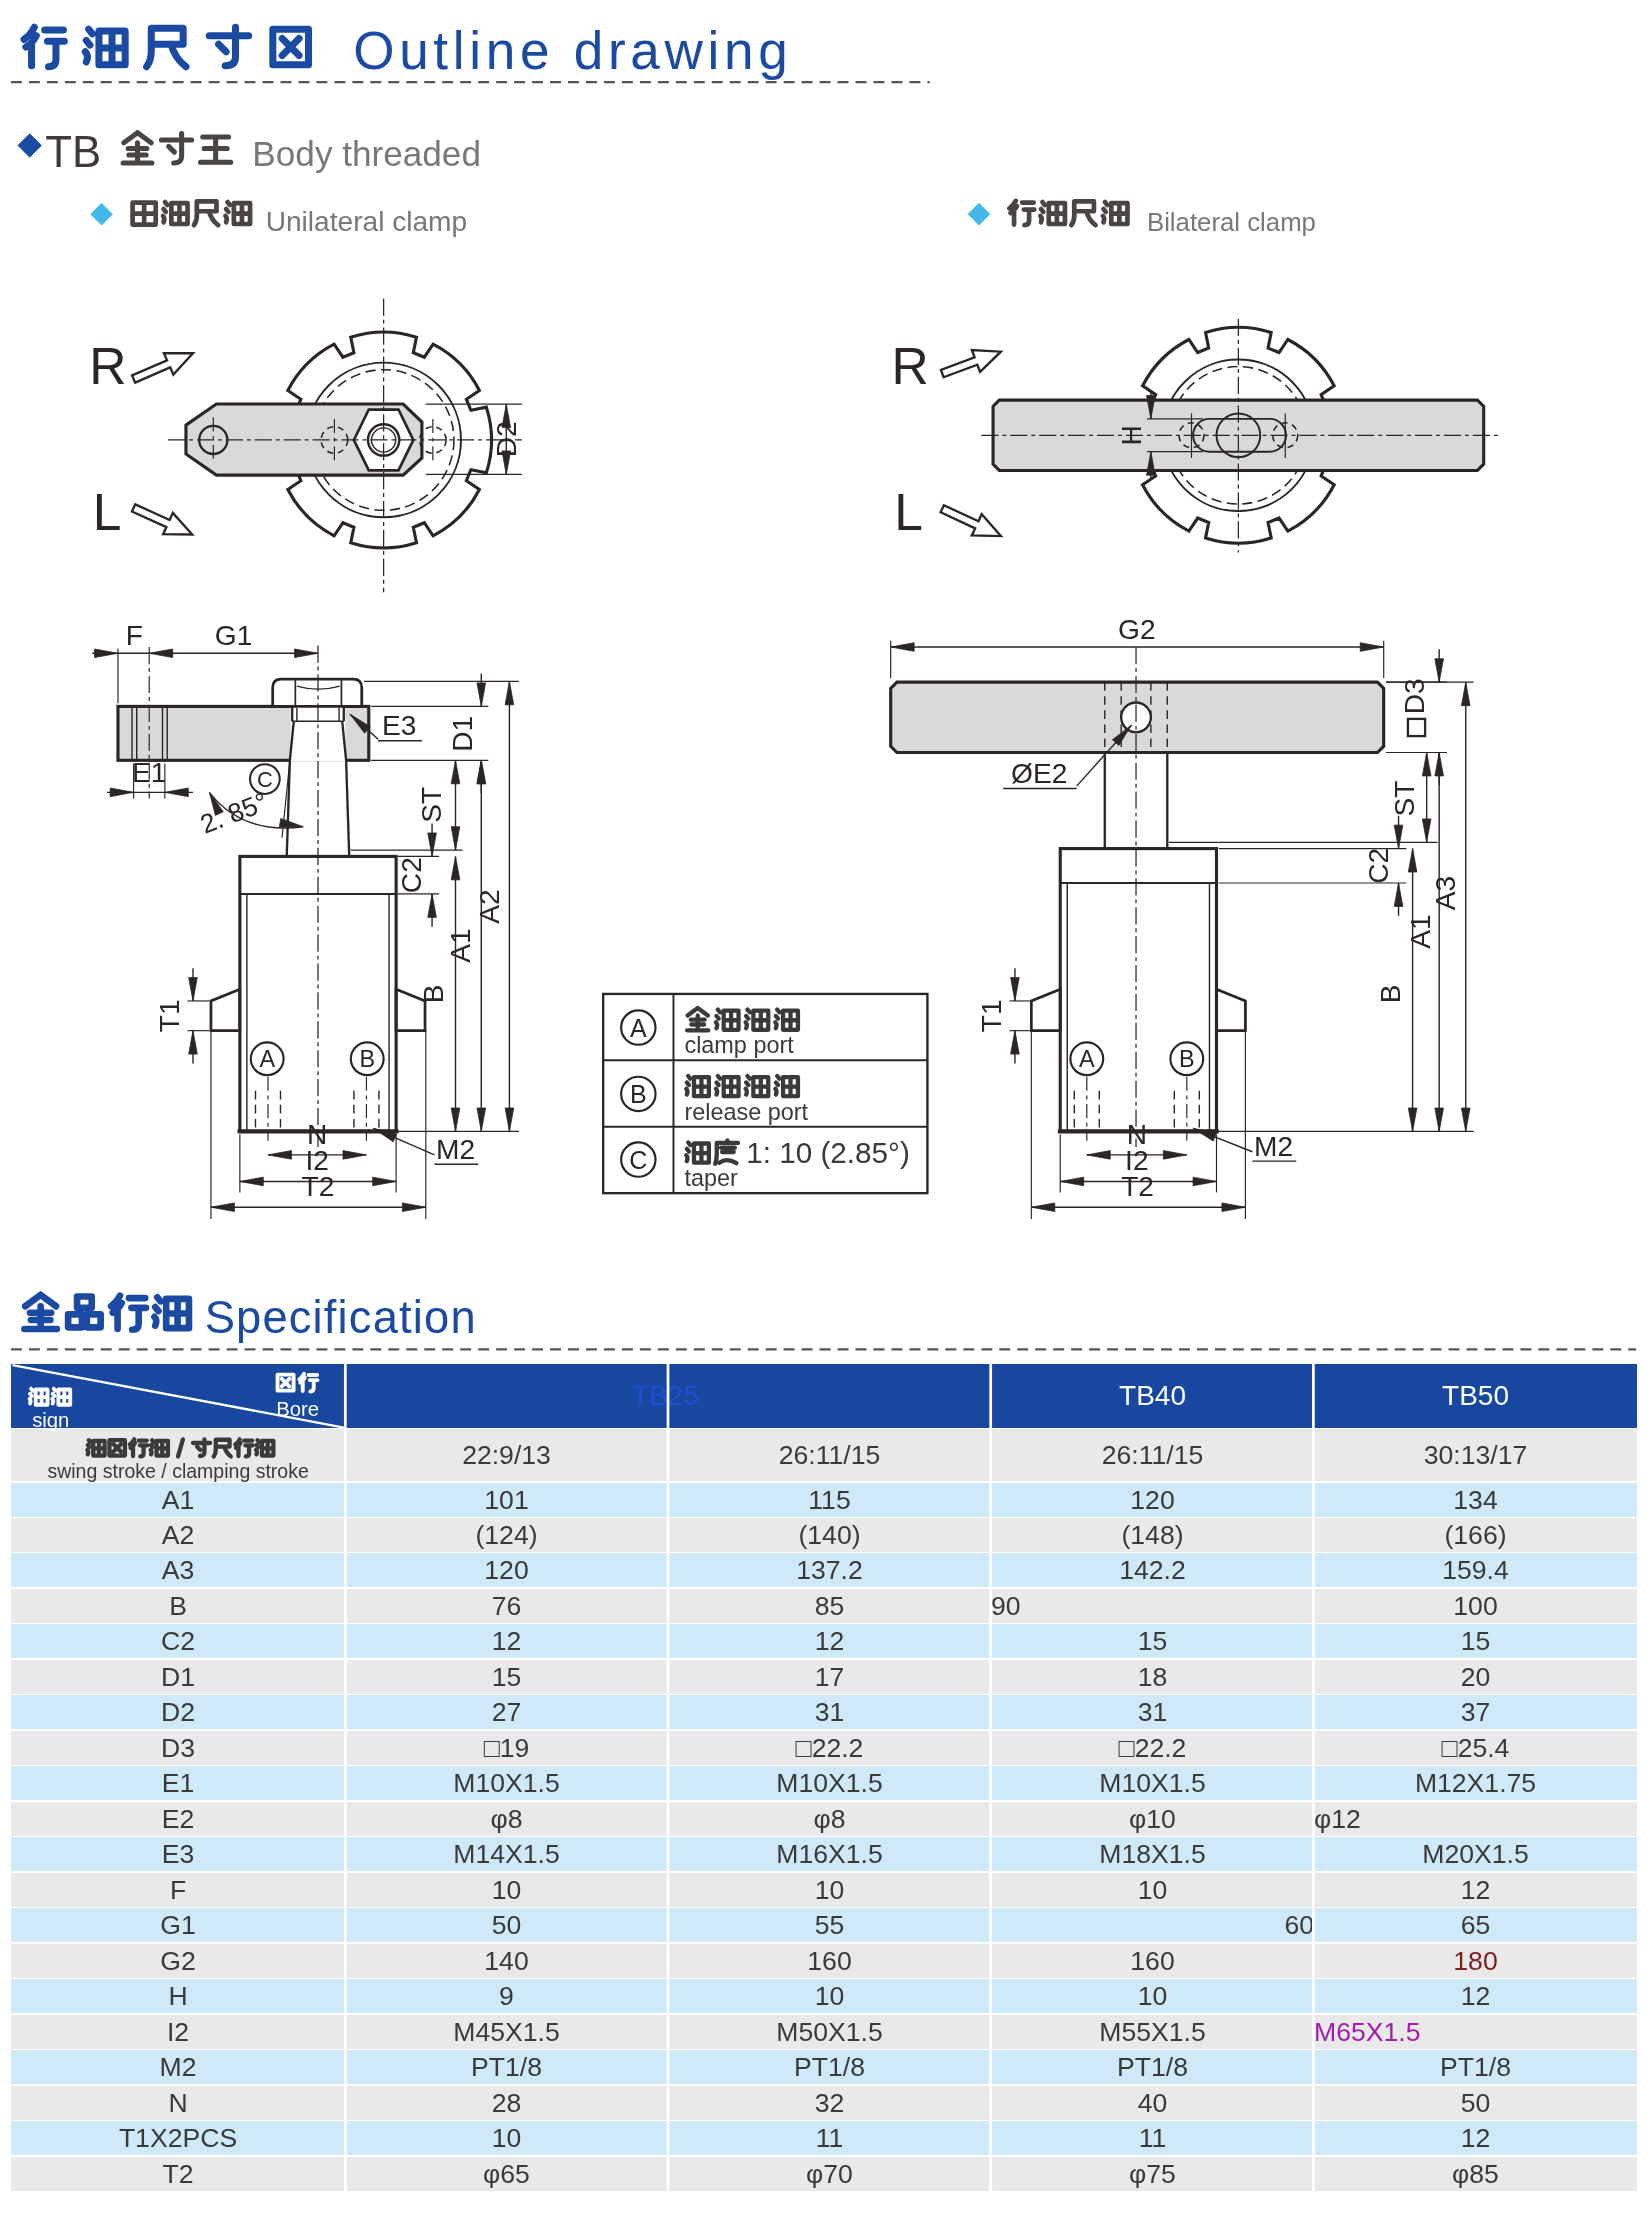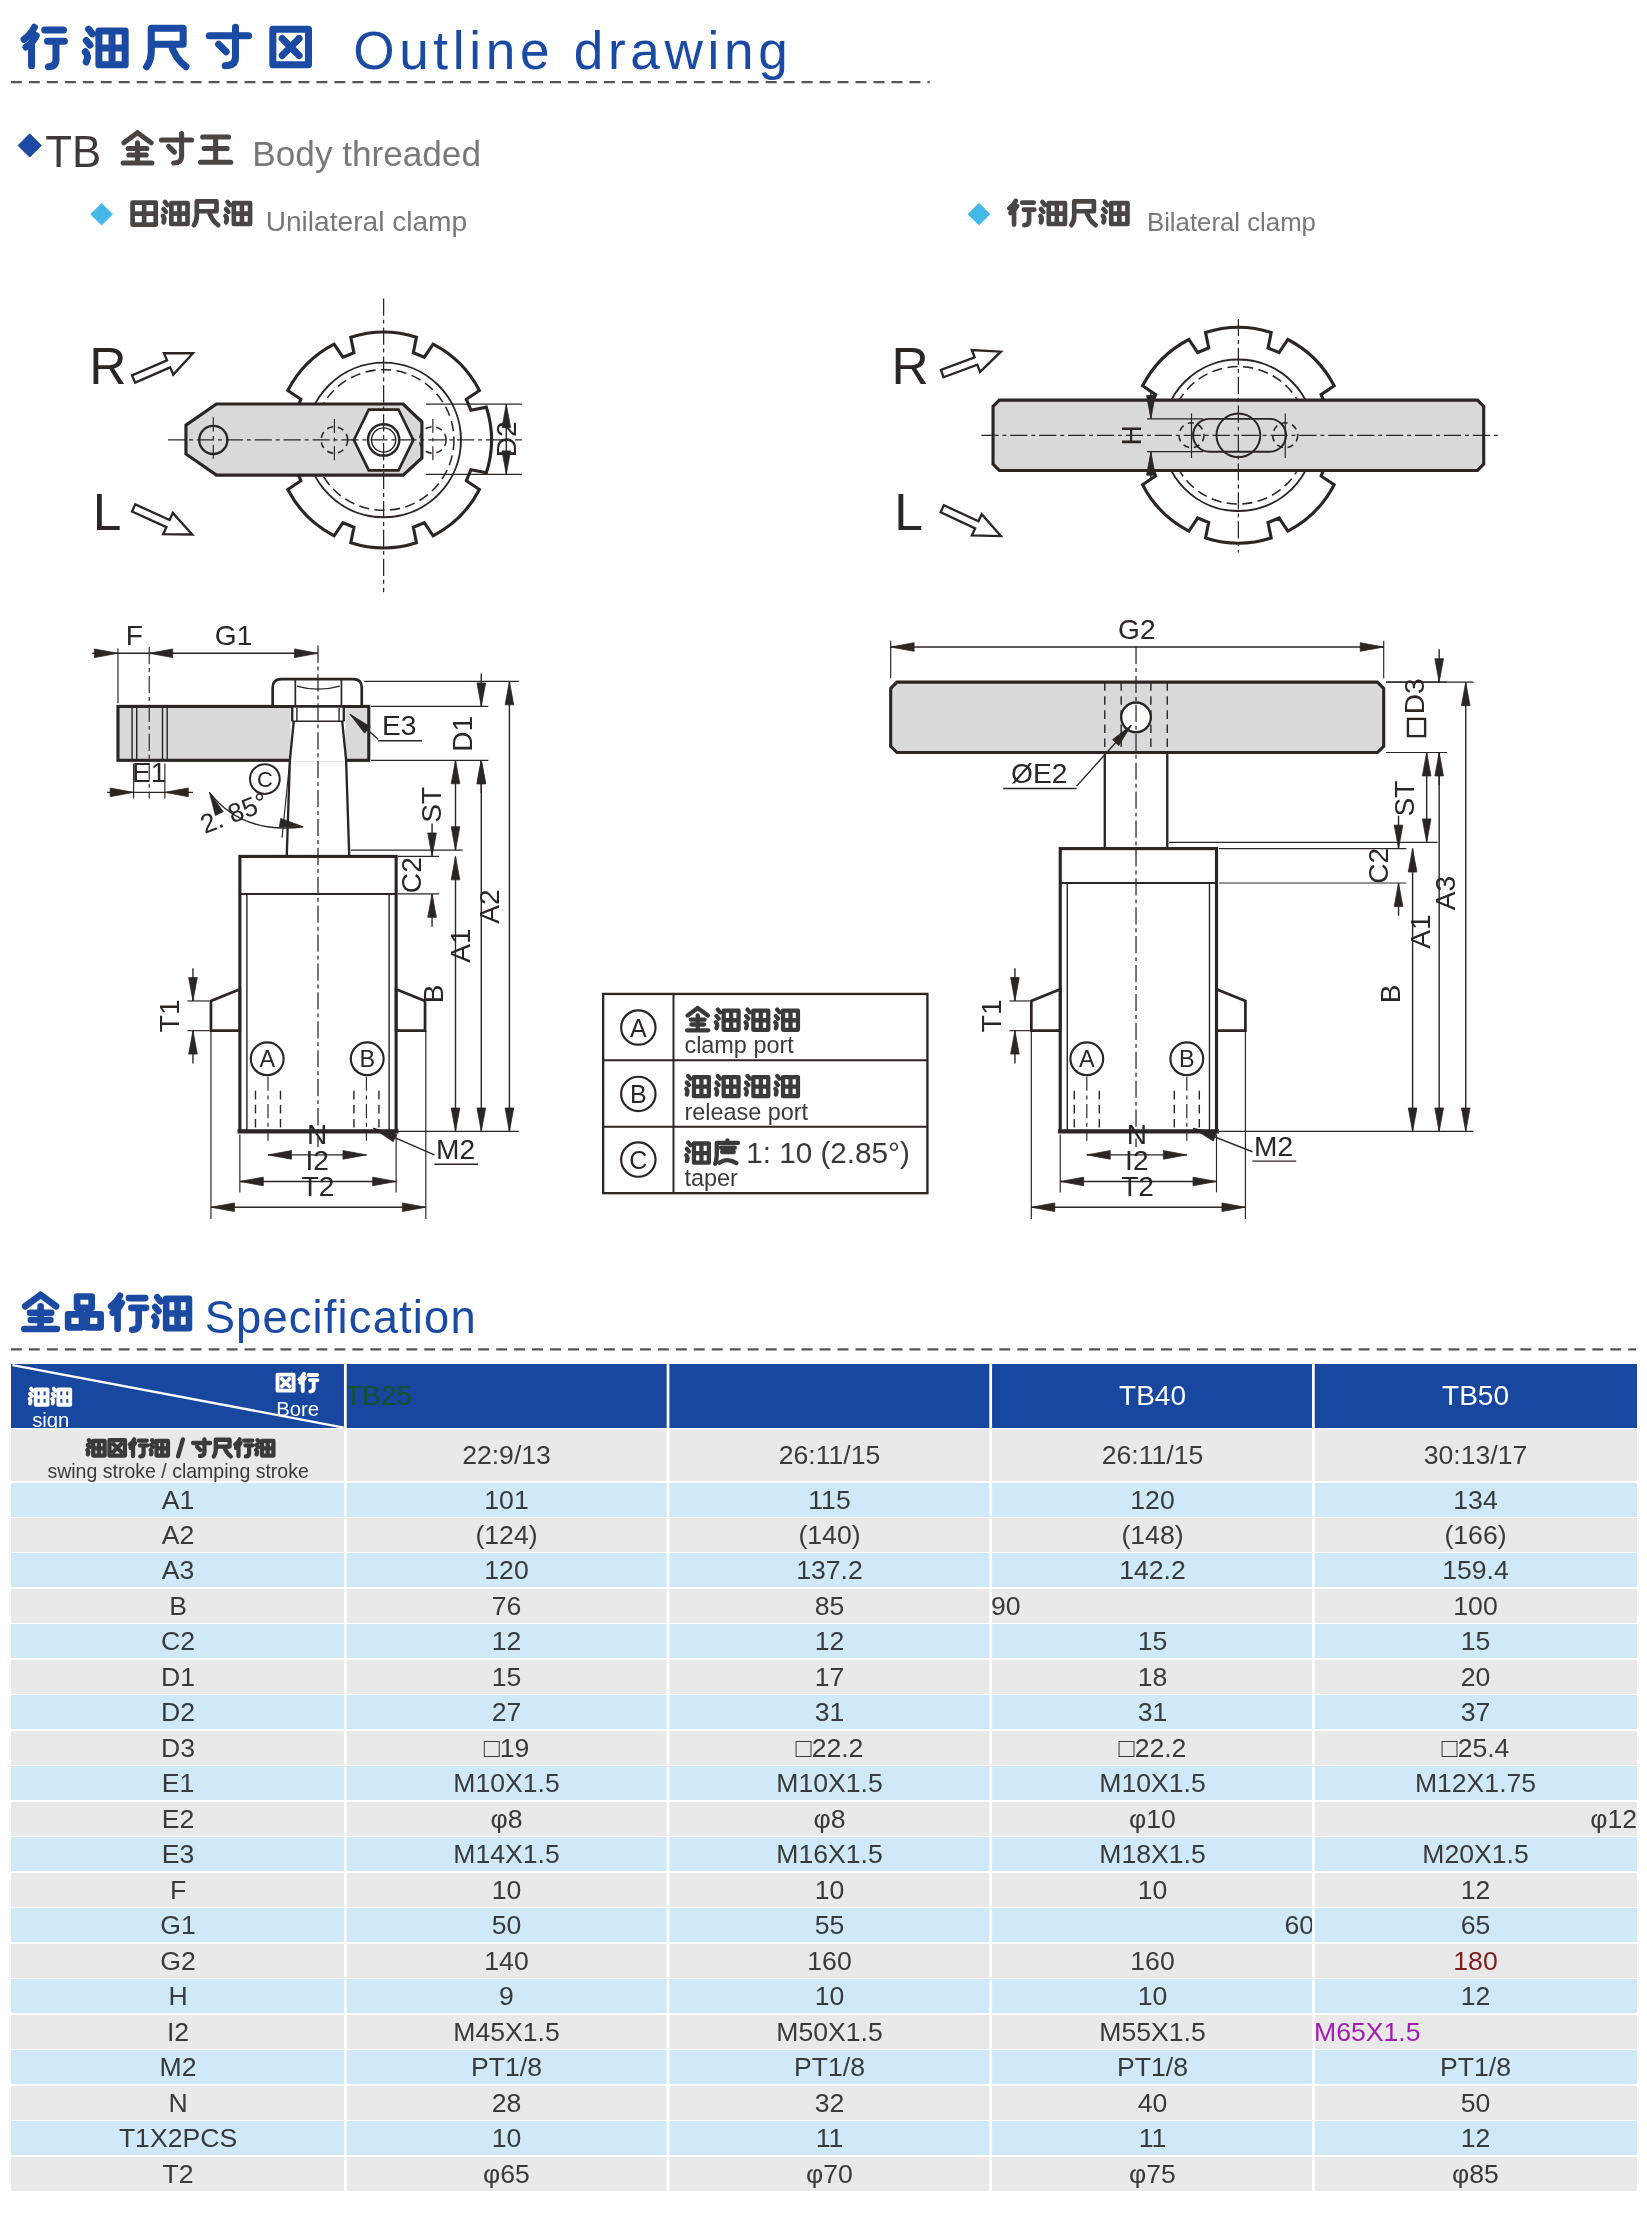--- a/index.html
+++ b/index.html
@@ -1,21 +1,21 @@
 <!DOCTYPE html>
 <html style="font-size:12.5px"><head><meta charset="utf-8">
 <style>
 html,body{margin:0;padding:0;background:#fff;}
 .page{position:relative;width:1647px;height:2216px;background:#fff;overflow:hidden;font-family:"Liberation Sans", sans-serif;}
 
 </style></head>
 <body>
 <div class="page">
 <div style="position:absolute;left:11px;top:1364px;width:1626px;height:64px;background:#17479e"></div>
-<div style="position:absolute;left:345px;top:1364px;width:354px;height:64px;line-height:64px;text-align:left;font-size:28px;color:#14532d">TB25</div>
+<div style="position:absolute;left:345px;top:1364px;width:354px;height:64px;line-height:64px;text-align:right;font-size:28px;color:#1d4ed8">TB25</div>
 <div style="position:absolute;left:991px;top:1364px;width:323px;height:64px;line-height:64px;text-align:center;font-size:28px;color:#ffffff">TB40</div>
 <div style="position:absolute;left:1314px;top:1364px;width:323px;height:64px;line-height:64px;text-align:center;font-size:28px;color:#ffffff">TB50</div>
 <div style="position:absolute;left:11px;top:1429px;width:1626px;height:52px;background:#e9e9e9"></div>
 <div style="position:absolute;left:345px;top:1429px;width:323px;height:52px;line-height:52px;text-align:center;font-size:26.6px;color:#3a3a3a">22:9/13</div>
 <div style="position:absolute;left:668px;top:1429px;width:323px;height:52px;line-height:52px;text-align:center;font-size:26.6px;color:#3a3a3a">26:11/15</div>
 <div style="position:absolute;left:991px;top:1429px;width:323px;height:52px;line-height:52px;text-align:center;font-size:26.6px;color:#3a3a3a">26:11/15</div>
 <div style="position:absolute;left:1314px;top:1429px;width:323px;height:52px;line-height:52px;text-align:center;font-size:26.6px;color:#3a3a3a">30:13/17</div>
 <div style="position:absolute;left:11px;top:1483px;width:1626px;height:34px;background:#cfe9f9"></div>
 <div style="position:absolute;left:11px;top:1483px;width:334px;height:34px;line-height:34px;text-align:center;font-size:26.6px;color:#3a3a3a">A1</div>
 <div style="position:absolute;left:345px;top:1483px;width:323px;height:34px;line-height:34px;text-align:center;font-size:26.6px;color:#3a3a3a">101</div>
@@ -68,21 +68,21 @@
 <div style="position:absolute;left:11px;top:1766px;width:334px;height:34px;line-height:34px;text-align:center;font-size:26.6px;color:#3a3a3a">E1</div>
 <div style="position:absolute;left:345px;top:1766px;width:323px;height:34px;line-height:34px;text-align:center;font-size:26.6px;color:#3a3a3a">M10X1.5</div>
 <div style="position:absolute;left:668px;top:1766px;width:323px;height:34px;line-height:34px;text-align:center;font-size:26.6px;color:#3a3a3a">M10X1.5</div>
 <div style="position:absolute;left:991px;top:1766px;width:323px;height:34px;line-height:34px;text-align:center;font-size:26.6px;color:#3a3a3a">M10X1.5</div>
 <div style="position:absolute;left:1314px;top:1766px;width:323px;height:34px;line-height:34px;text-align:center;font-size:26.6px;color:#3a3a3a">M12X1.75</div>
 <div style="position:absolute;left:11px;top:1802px;width:1626px;height:34px;background:#e9e9e9"></div>
 <div style="position:absolute;left:11px;top:1802px;width:334px;height:34px;line-height:34px;text-align:center;font-size:26.6px;color:#3a3a3a">E2</div>
 <div style="position:absolute;left:345px;top:1802px;width:323px;height:34px;line-height:34px;text-align:center;font-size:26.6px;color:#3a3a3a">φ8</div>
 <div style="position:absolute;left:668px;top:1802px;width:323px;height:34px;line-height:34px;text-align:center;font-size:26.6px;color:#3a3a3a">φ8</div>
 <div style="position:absolute;left:991px;top:1802px;width:323px;height:34px;line-height:34px;text-align:center;font-size:26.6px;color:#3a3a3a">φ10</div>
-<div style="position:absolute;left:1314px;top:1802px;width:323px;height:34px;line-height:34px;text-align:right;font-size:26.6px;color:#3a3a3a">φ12</div>
+<div style="position:absolute;left:1314px;top:1802px;width:323px;height:34px;line-height:34px;text-align:left;font-size:26.6px;color:#3a3a3a">φ12</div>
 <div style="position:absolute;left:11px;top:1837px;width:1626px;height:34px;background:#cfe9f9"></div>
 <div style="position:absolute;left:11px;top:1837px;width:334px;height:34px;line-height:34px;text-align:center;font-size:26.6px;color:#3a3a3a">E3</div>
 <div style="position:absolute;left:345px;top:1837px;width:323px;height:34px;line-height:34px;text-align:center;font-size:26.6px;color:#3a3a3a">M14X1.5</div>
 <div style="position:absolute;left:668px;top:1837px;width:323px;height:34px;line-height:34px;text-align:center;font-size:26.6px;color:#3a3a3a">M16X1.5</div>
 <div style="position:absolute;left:991px;top:1837px;width:323px;height:34px;line-height:34px;text-align:center;font-size:26.6px;color:#3a3a3a">M18X1.5</div>
 <div style="position:absolute;left:1314px;top:1837px;width:323px;height:34px;line-height:34px;text-align:center;font-size:26.6px;color:#3a3a3a">M20X1.5</div>
 <div style="position:absolute;left:11px;top:1873px;width:1626px;height:34px;background:#e9e9e9"></div>
 <div style="position:absolute;left:11px;top:1873px;width:334px;height:34px;line-height:34px;text-align:center;font-size:26.6px;color:#3a3a3a">F</div>
 <div style="position:absolute;left:345px;top:1873px;width:323px;height:34px;line-height:34px;text-align:center;font-size:26.6px;color:#3a3a3a">10</div>
 <div style="position:absolute;left:668px;top:1873px;width:323px;height:34px;line-height:34px;text-align:center;font-size:26.6px;color:#3a3a3a">10</div>

